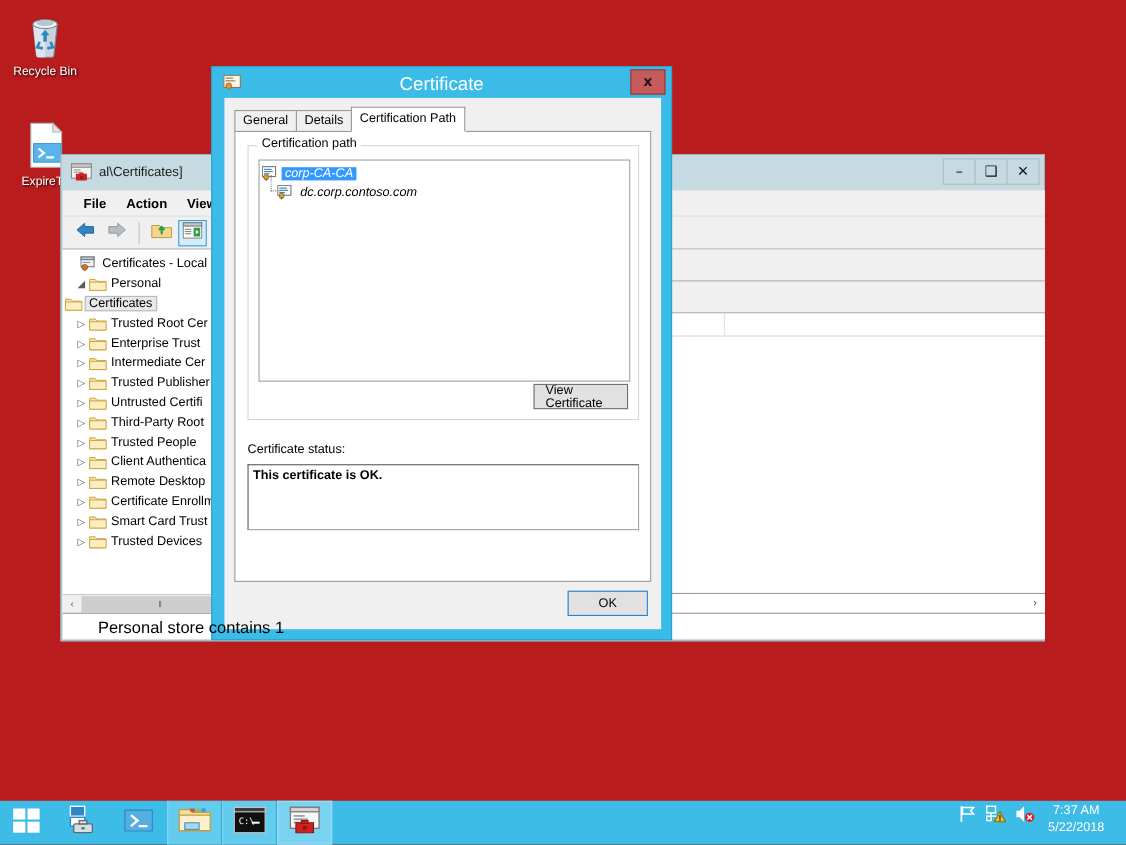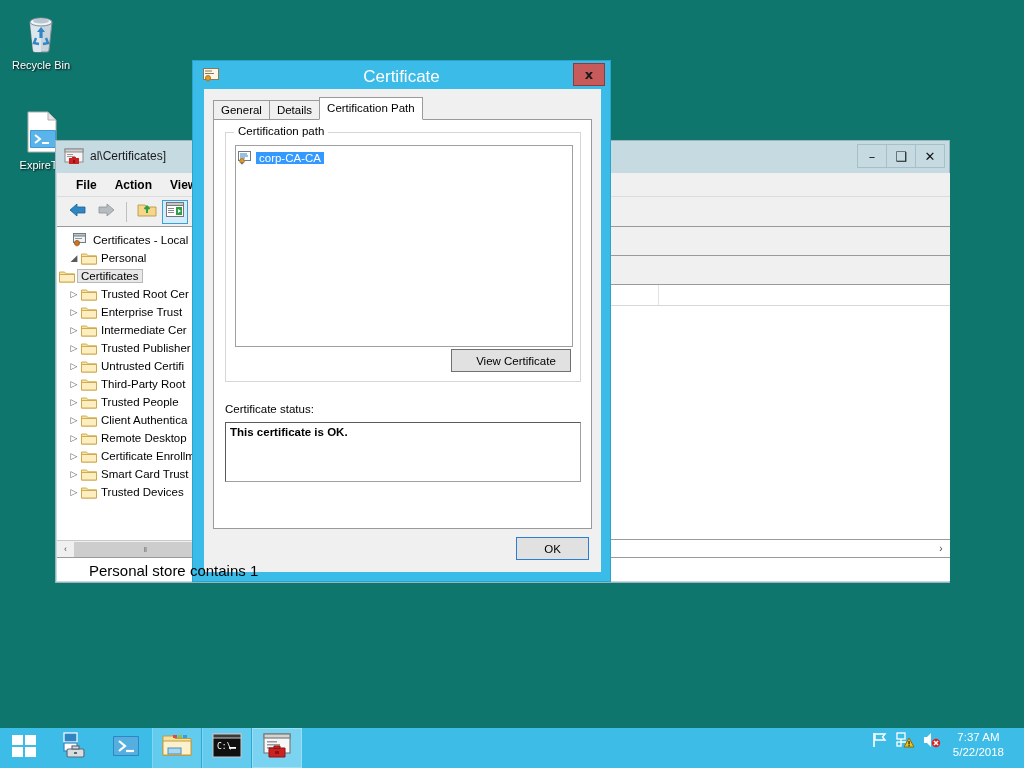--- a/index.html
+++ b/index.html
@@ -6,21 +6,21 @@
   html, body {
     margin: 0; padding: 0;
     width: 1024px; height: 768px;
     overflow: hidden;
     background: #000;
     font-family: "Liberation Sans", sans-serif;
   }
   #screen {
     position: relative;
     width: 1024px; height: 768px;
-    background: #0f766e;
+    background: #b91c1c;
   }
 
   
   .desk-icon {
     position: absolute;
     width: 78px;
     text-align: center;
     color: #ffffff;
     font-size: 11px;
     line-height: 13px;
@@ -267,40 +267,41 @@
     padding: 0 4px;
     font-size: 11.5px; color: #000;
   }
   .path-listbox {
     position: absolute; left: 9px; top: 12px;
     width: 338px; height: 202px;
     background: #ffffff;
     border: 1px solid #a0a0a0;
     padding: 3px 2px;
     overflow: hidden;
+    font-style: italic;
   }
   .path-node {
     display: flex; align-items: center;
     height: 17px; font-size: 11.5px; white-space: nowrap;
   }
   .path-node .p-icon { width: 18px; flex: 0 0 18px; display: flex; align-items: center; }
   .path-node .p-label { padding: 0 3px; color: #000; }
   .path-node.selected .p-label { background: #3399ff; color: #ffffff; }
   .path-node.child { padding-left: 14px; position: relative; }
   .path-node.child::before {
     content: "";
     position: absolute;
     left: 8px; top: -7px;
     width: 8px; height: 14px;
     border-left: 1px dotted #808080;
     border-bottom: 1px dotted #808080;
   }
   .view-cert-btn {
     position: absolute; right: 9px; bottom: 9px;
-    width: 120px; height: 23px;
+    width: 86px; height: 23px;
     background: #e1e1e1;
     border: 1px solid #707070;
     font-size: 11.5px; color: #000;
     display: flex; align-items: center; justify-content: center; padding-left: 10px;
   }
   .status-label {
     position: absolute; left: 11px; top: 283px;
     font-size: 11.5px; color: #000;
   }
   .status-box {
@@ -712,20 +713,33 @@
                   <rect x="0.5" y="0.5" width="12" height="9" fill="#ffffff" stroke="#6f7c85" stroke-width="1"></rect>
                   <rect x="2" y="2.5" width="7" height="1" fill="#3b7fb5"></rect>
                   <rect x="2" y="4.5" width="8" height="1" fill="#3b7fb5"></rect>
                   <rect x="2" y="6.5" width="5" height="1" fill="#3b7fb5"></rect>
                   <circle cx="4" cy="10" r="2.4" fill="#e09a2d" stroke="#9a6410" stroke-width="0.7"></circle>
                   <path d="M2.9 11.6 l1.1 2.3 l1.1 -2.3 z" fill="#2f6fa8"></path>
                 </svg>
               </span>
               <span class="p-label">corp-CA-CA</span>
             </div>
+            <div class="path-node child">
+              <span class="p-icon">
+                <svg width="15" height="14" viewBox="0 0 15 14">
+                  <rect x="0.5" y="0.5" width="12" height="9" fill="#ffffff" stroke="#6f7c85" stroke-width="1"></rect>
+                  <rect x="2" y="2.5" width="7" height="1" fill="#3b7fb5"></rect>
+                  <rect x="2" y="4.5" width="8" height="1" fill="#3b7fb5"></rect>
+                  <rect x="2" y="6.5" width="5" height="1" fill="#3b7fb5"></rect>
+                  <circle cx="4" cy="10" r="2.4" fill="#e09a2d" stroke="#9a6410" stroke-width="0.7"></circle>
+                  <path d="M2.9 11.6 l1.1 2.3 l1.1 -2.3 z" fill="#2f6fa8"></path>
+                </svg>
+              </span>
+              <span class="p-label">dc.corp.contoso.com</span>
+            </div>
           </div>
 
           <div class="view-cert-btn">View Certificate</div>
         </div>
 
         <div class="status-label">Certificate status:</div>
         <div class="status-box">This certificate is OK.</div>
       </div>
 
       <div class="ok-btn">OK</div>

